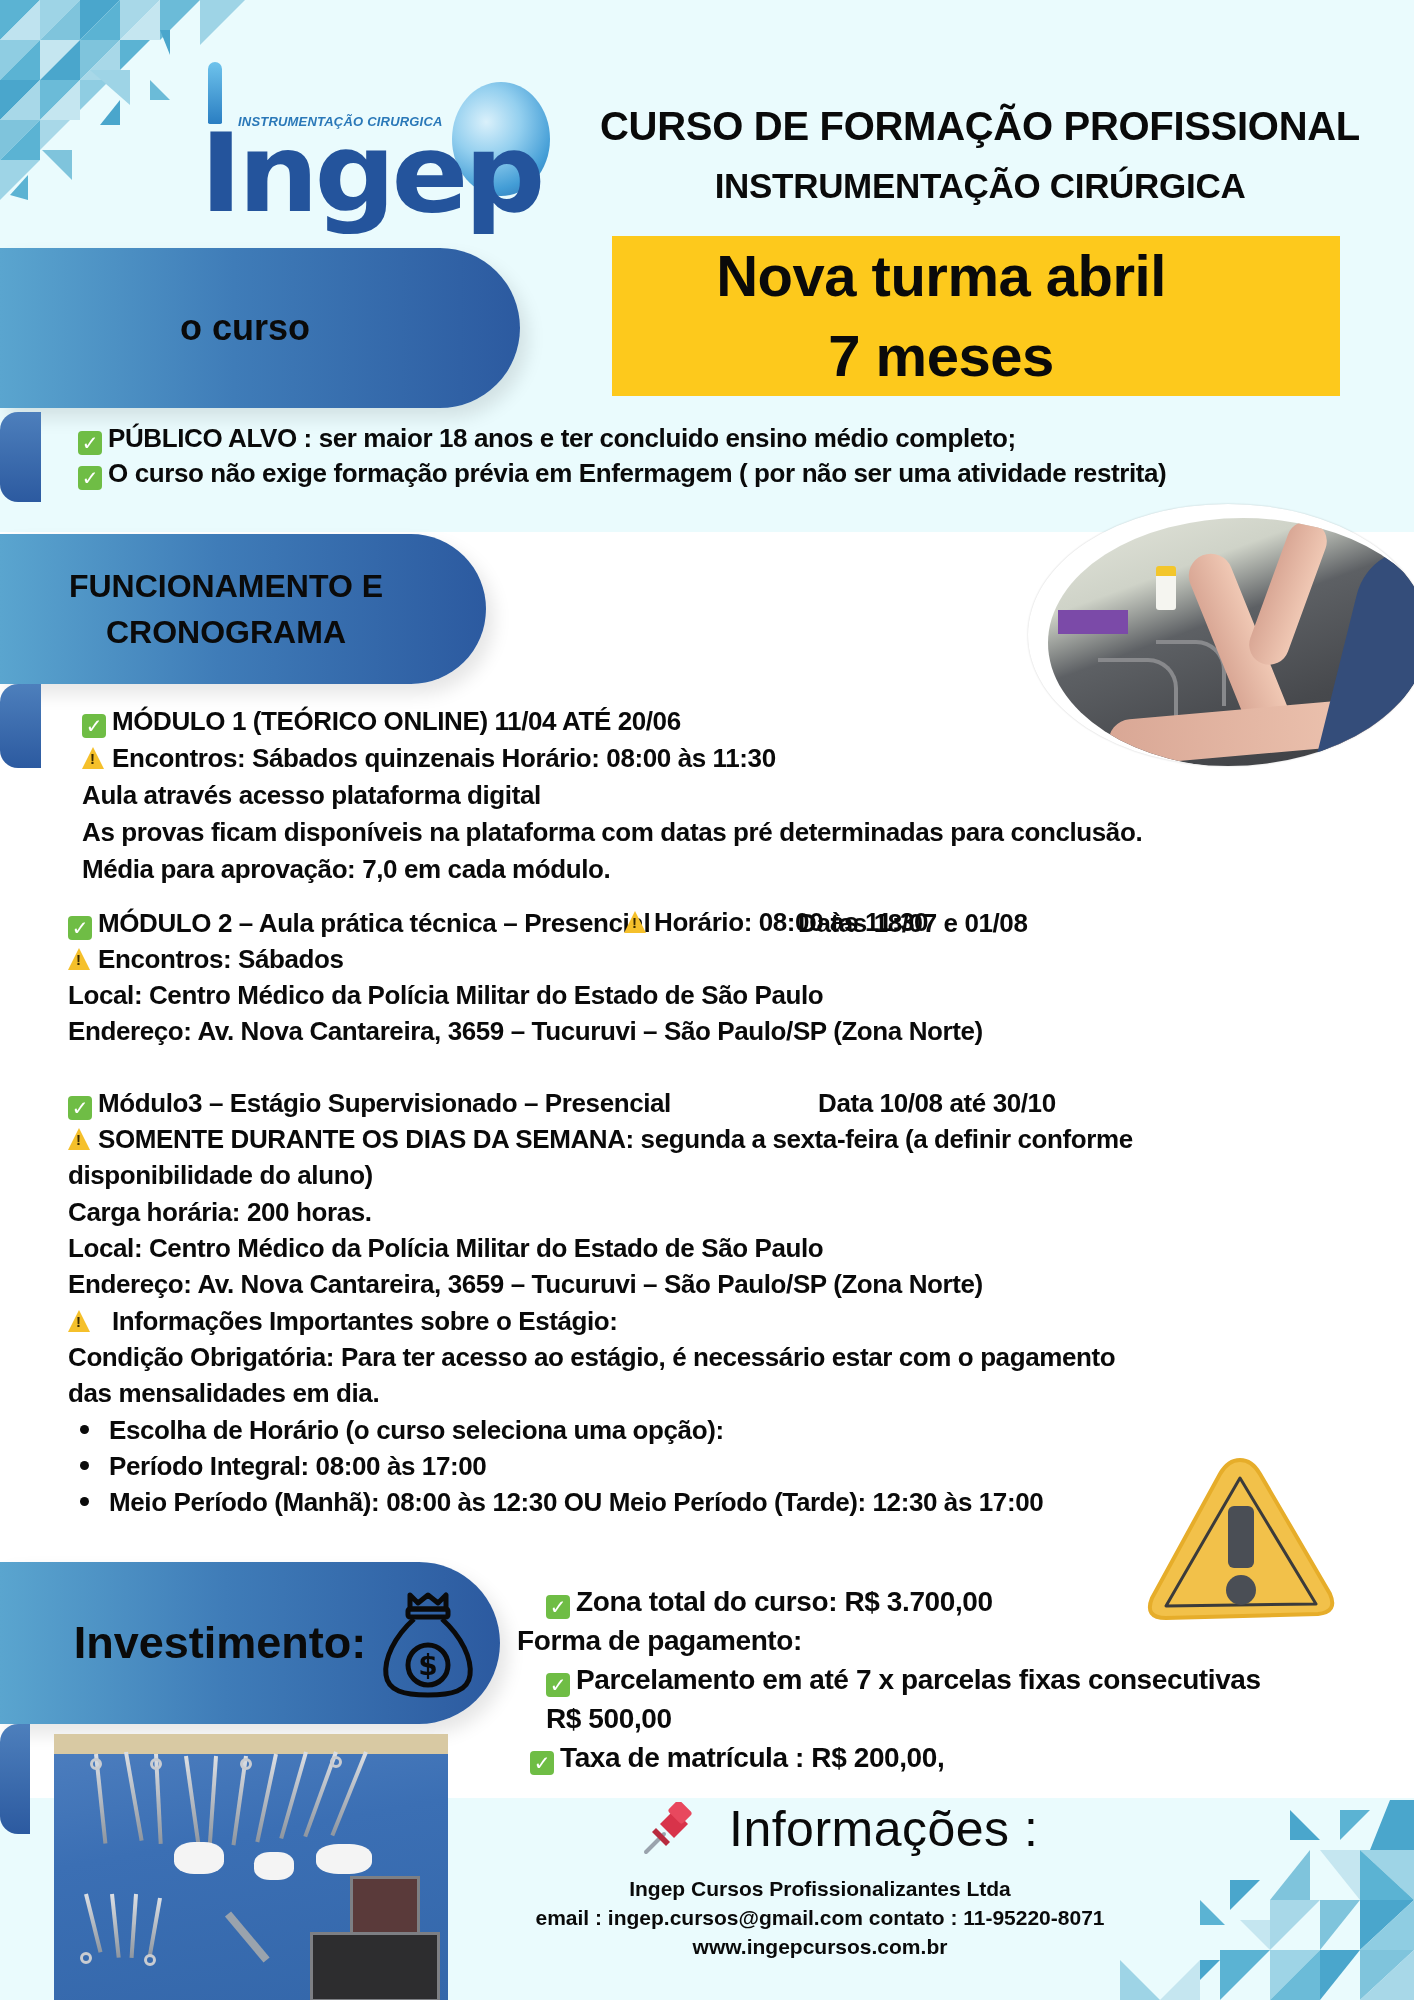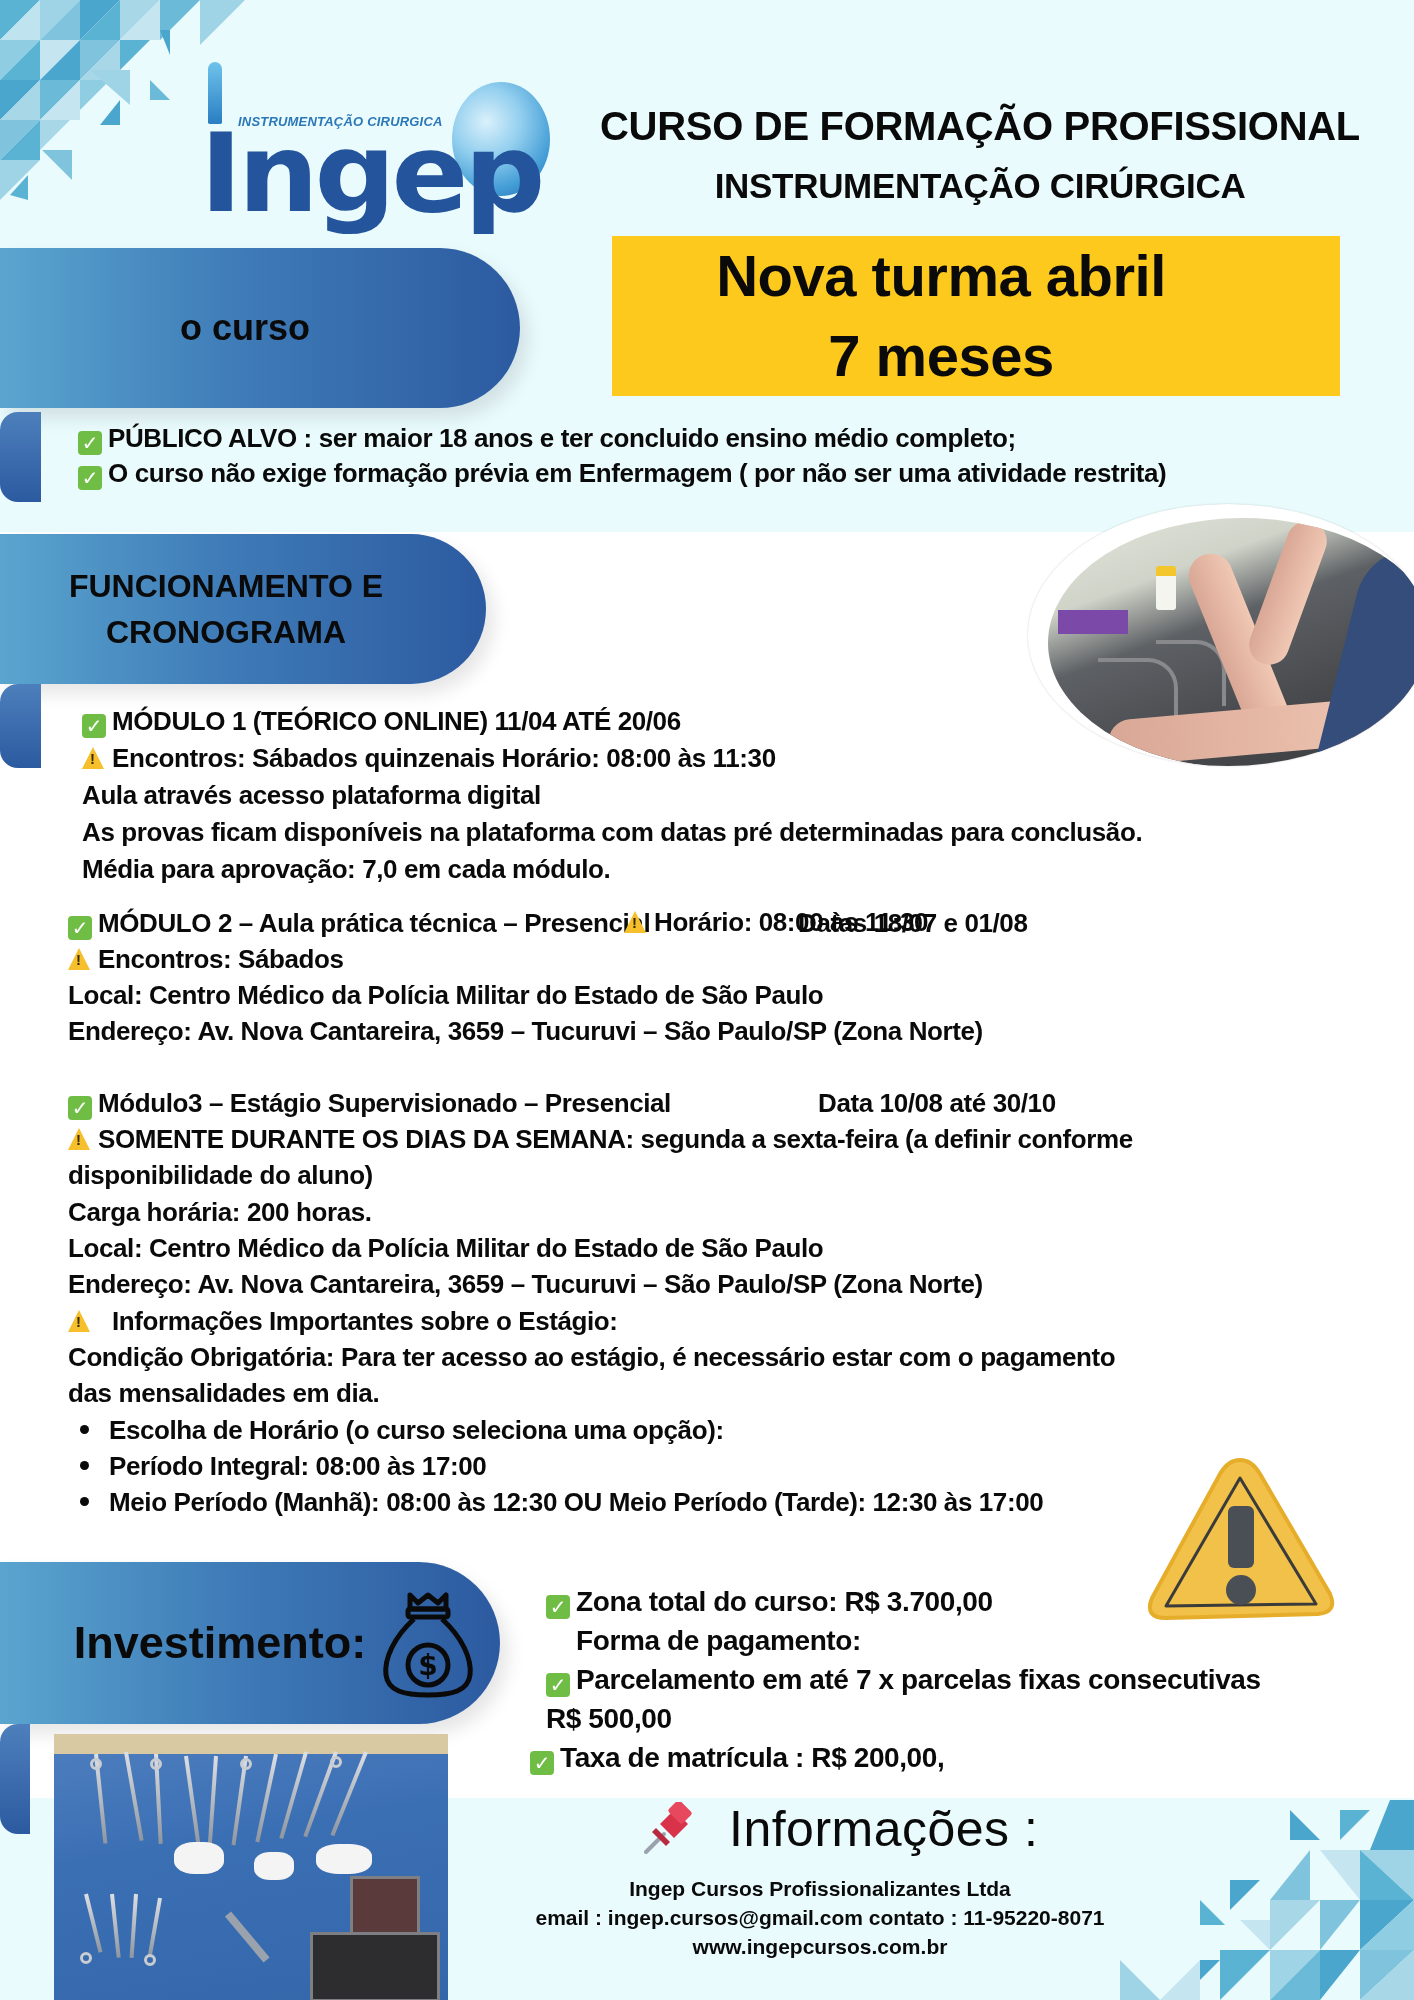--- a/index.html
+++ b/index.html
@@ -226,21 +226,21 @@
     <path d="M34 32 C14 50 4 72 6 88 C8 104 24 108 48 108 C72 108 88 104 90 88 C92 72 82 50 62 32" fill="none" stroke="#0a0a0a" stroke-width="5"></path>
     <circle cx="48" cy="78" r="20" fill="none" stroke="#0a0a0a" stroke-width="5"></circle>
     <text x="48" y="88" font-size="28" font-weight="bold" text-anchor="middle" fill="#0a0a0a" font-family="DejaVu Sans, sans-serif">$</text>
   </svg>
 </div>
 <div class="abs pill-tab tab-inv"></div>
 
 <div class="line" style="left:546px; top:1582px; font-size:28px; line-height:40px;">
   <span class="ico-check">✓</span><span>Zona total do curso: R$ 3.700,00</span>
 </div>
-<div class="line" style="left:576px; top:1621px; font-size:28px; line-height:40px;">Forma de pagamento:</div>
+<div class="line" style="left:517px; top:1621px; font-size:28px; line-height:40px;">Forma de pagamento:</div>
 <div class="line" style="left:546px; top:1660px; font-size:28px; line-height:40px;">
   <span class="ico-check">✓</span><span>Parcelamento em até 7 x parcelas fixas consecutivas</span>
 </div>
 <div class="line" style="left:546px; top:1699px; font-size:28px; line-height:40px;">R$ 500,00</div>
 <div class="line" style="left:530px; top:1738px; font-size:28px; line-height:40px;">
   <span class="ico-check">✓</span><span>Taxa de matrícula : R$ 200,00,</span>
 </div>
 
 <div class="abs photo-instr">
   <div class="instr-wall"></div>

